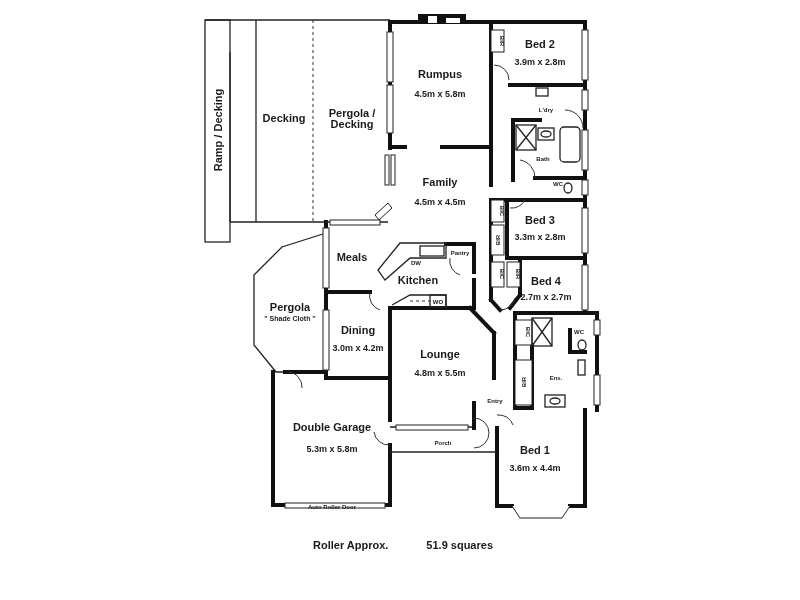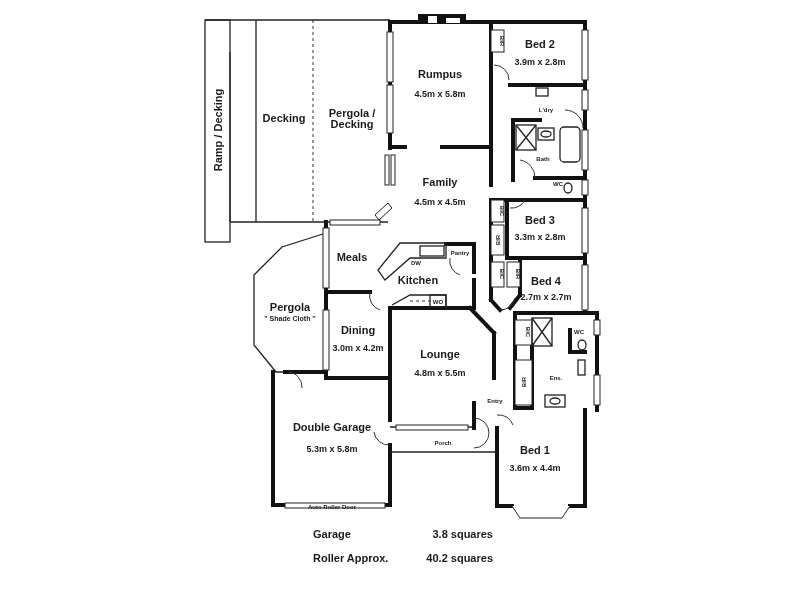--- a/index.html
+++ b/index.html
@@ -217,22 +217,18 @@
     <text class="xs" transform="translate(526 332) rotate(90)">BIC</text>
     <text class="xs" transform="translate(526 382) rotate(-90)">BIR</text>
     <text class="xs" x="416" y="265">DW</text>
     <text class="xs" x="460" y="255">Pantry</text>
     <text class="xs" x="438" y="304">WO</text>
     <text class="xs" x="332" y="509">Auto Roller Door</text>
   </g>
 </svg>
 
 <div class="legend">
-  <div class="row">
-    <span>Garage</span>
-    <span>3.8 squares</span>
-  </div>
   <div class="gap"></div>
   <div class="row">
     <span>Roller Approx.</span>
-    <span>40.2 squares</span>
+    <span>51.9 squares</span>
   </div>
 </div>
 
 </body></html>

